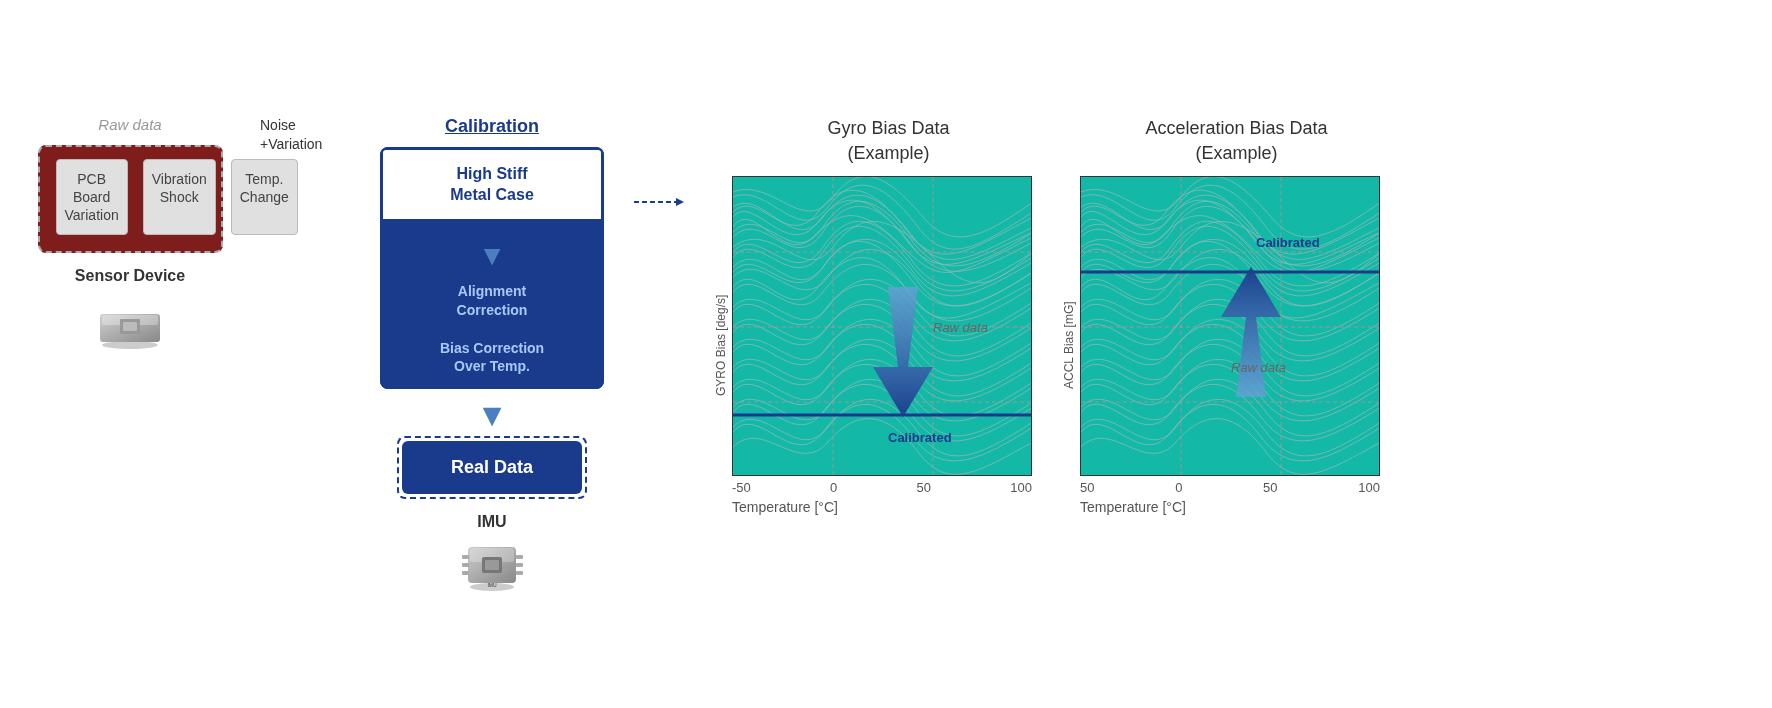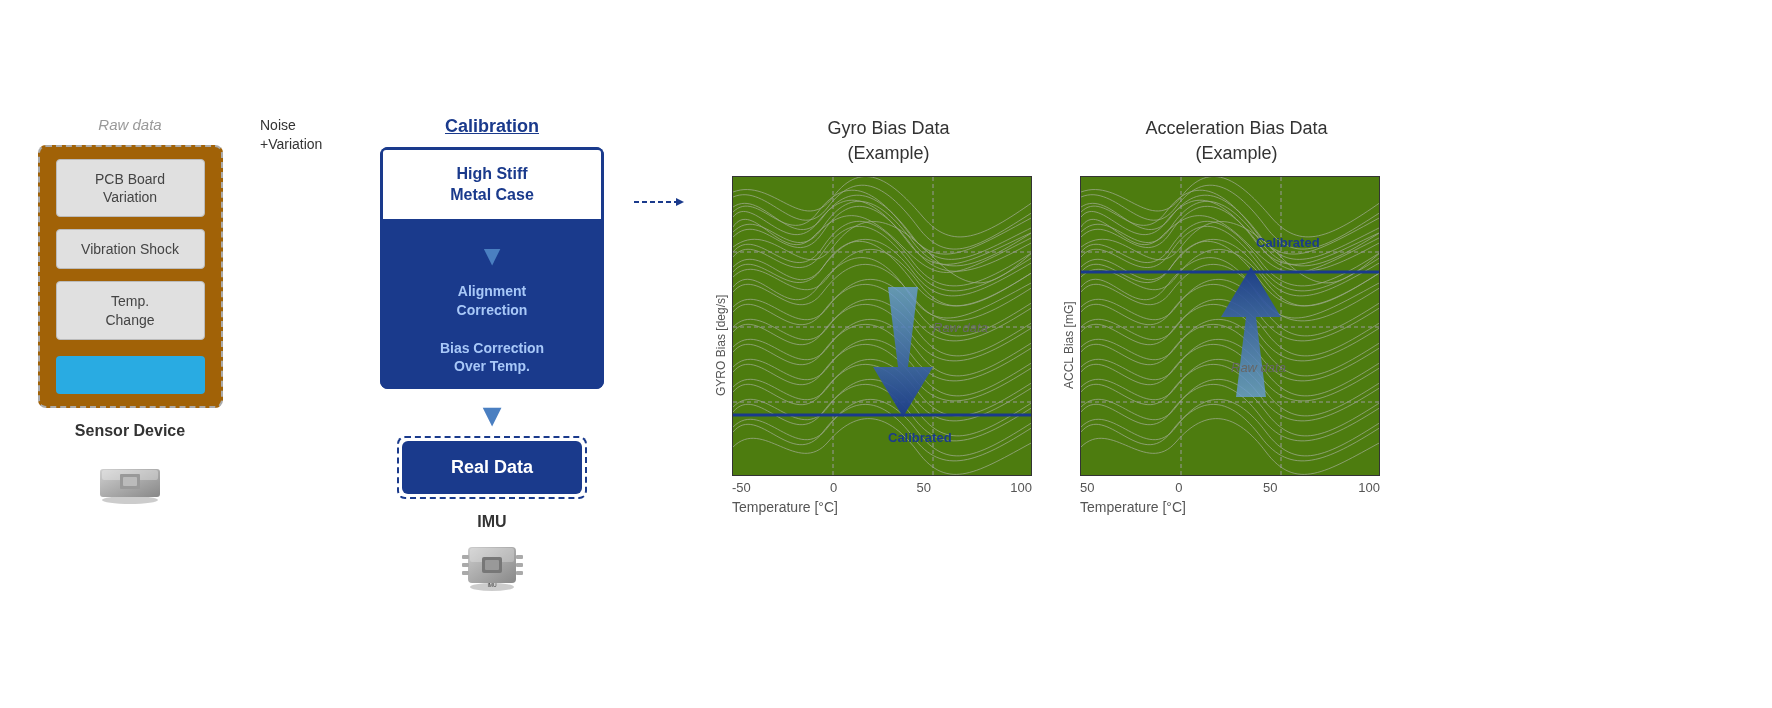--- a/index.html
+++ b/index.html
@@ -37,23 +37,22 @@
       font-style: italic;
       margin-bottom: 4px;
     }
 
     .raw-data-box {
       border: 2px dashed #aaa;
       border-radius: 8px;
       padding: 12px 16px;
       width: 185px;
       display: flex;
-      flex-direction: column;
-      gap: 8px;
-      background: #a16207;
+      gap: 15px;
+      background: #7f1d1d;
     }
 
     .raw-data-item {
       background: #e0e0e0;
       border: 1px solid #bbb;
       border-radius: 4px;
       text-align: center;
       padding: 10px 8px;
       font-size: 14px;
       color: #444;
@@ -240,21 +239,21 @@
       text-align: center;
       margin-right: 4px;
       white-space: nowrap;
     }
 
     .chart-area {
       position: relative;
       width: 300px;
       height: 300px;
       border: 1.5px solid #333;
-      background: #4d7c0f;
+      background: #14b8a6;
       overflow: hidden;
     }
 
     .chart-x-axis-labels {
       display: flex;
       justify-content: space-between;
       width: 300px;
       margin-top: 4px;
       font-size: 13px;
       color: #555;

